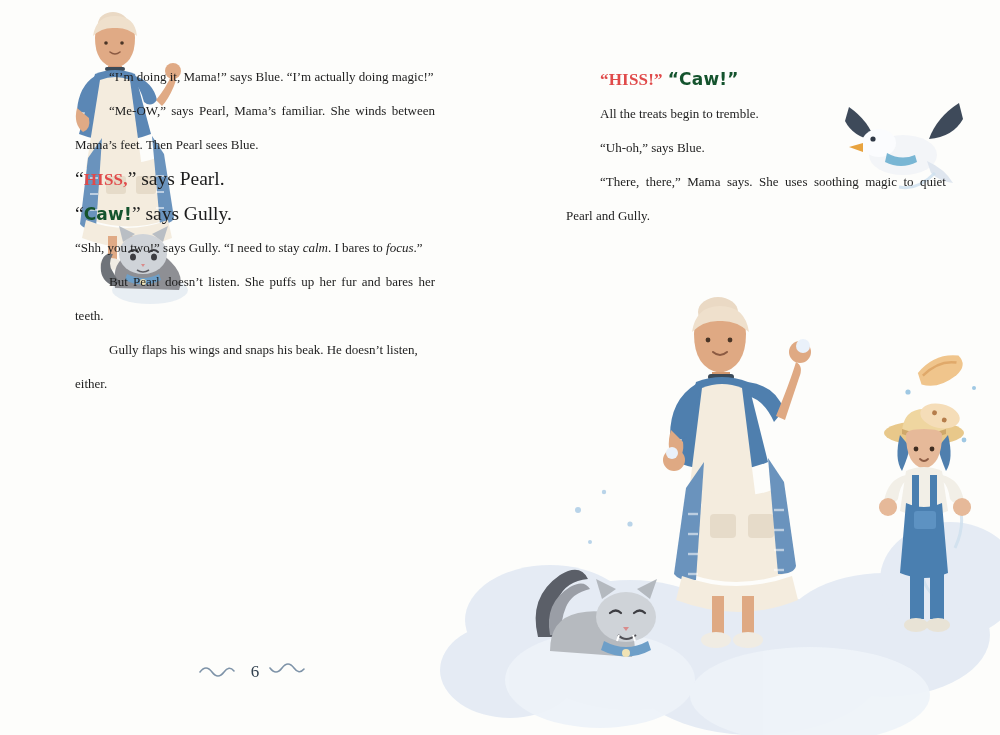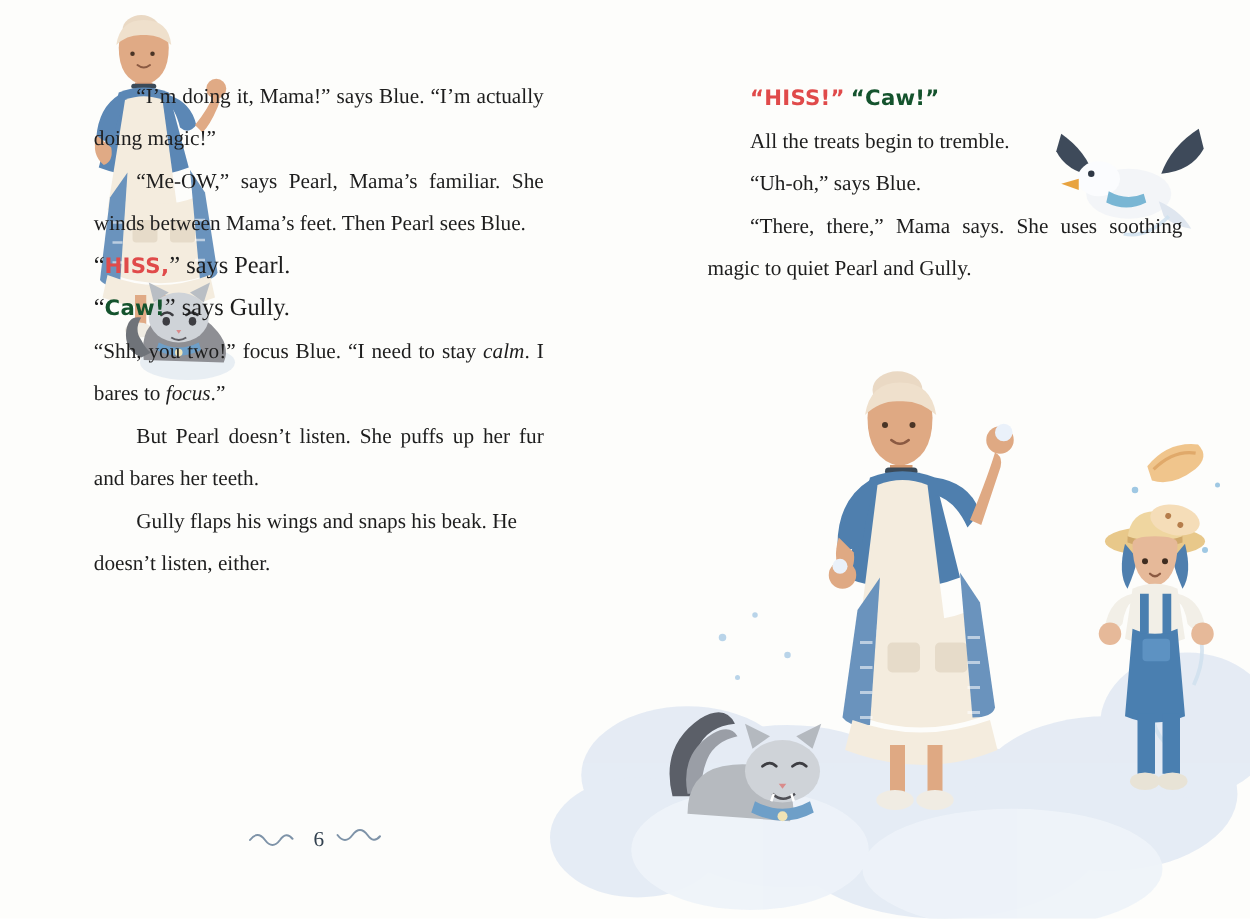--- a/index.html
+++ b/index.html
@@ -26,39 +26,39 @@
   }
   .col-right {
     position: absolute;
     left: 566px;
     top: 62px;
     width: 380px;
   }
 
   p.para {
     margin: 0;
-    font-size: 17px;
+    font-size: 13px;
     line-height: 34px;
     text-align: justify;
     text-justify: inter-word;
   }
   p.para.noindent { text-indent: 0; }
   p.para.indent { text-indent: 34px; }
   p.para.last-left { text-align: left; }
 
   .ital { font-style: italic; }
 
   
   .sfx {
     font-family: "DejaVu Sans", sans-serif;
     font-weight: bold;
     font-size: 17px;
     letter-spacing: 0.2px;
   }
-  .sfx-hiss { color: #e04a4a; }
+  .sfx-hiss { color: #e04a4a; font-family: Liberation Serif, serif; }
   .sfx-caw  { color: #14532d; }
 
   .sfx-line {
     margin: 0;
     font-size: 19.5px;
     line-height: 34px;
   }
   .sfx-line.ind { text-indent: 34px; }
 
   
@@ -344,21 +344,21 @@
     <p class="para indent">“Me-OW,” says Pearl, Mama’s familiar. She winds between Mama’s feet. Then Pearl sees Blue.</p>
 
     <p class="sfx-line">
       <span>“</span><span class="sfx sfx-hiss">HISS,</span><span>”</span><span> says Pearl.</span>
     </p>
     <p class="sfx-line">
       <span>“</span><span class="sfx sfx-caw">Caw!</span><span>”</span><span> says Gully.</span>
     </p>
 
     <p class="para noindent">
-      <span>“Shh, you two!” focus Blue. “I need to stay </span><span class="ital">calm</span><span>. I bares to </span><span class="ital">focus</span><span>.”</span>
+      <span>“Shh, you two!” says Gully. “I need to stay </span><span class="ital">calm</span><span>. I bares to </span><span class="ital">focus</span><span>.”</span>
     </p>
 
     <p class="para indent">But Pearl doesn’t listen. She puffs up her fur and bares her teeth.</p>
     <p class="para indent last-left">Gully flaps his wings and snaps his beak. He doesn’t listen, either.</p>
   </div>
 
   <div class="col-right">
     <p class="sfx-line ind">
       <span class="sfx sfx-hiss">“HISS!”</span>
       <span class="sfx sfx-caw">“Caw!”</span>

